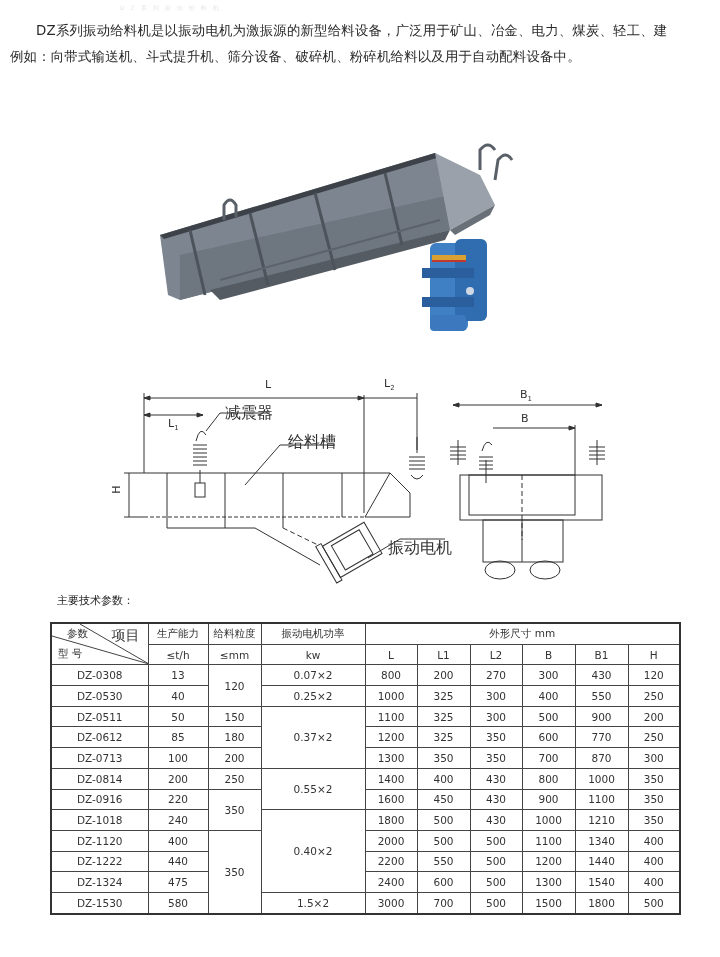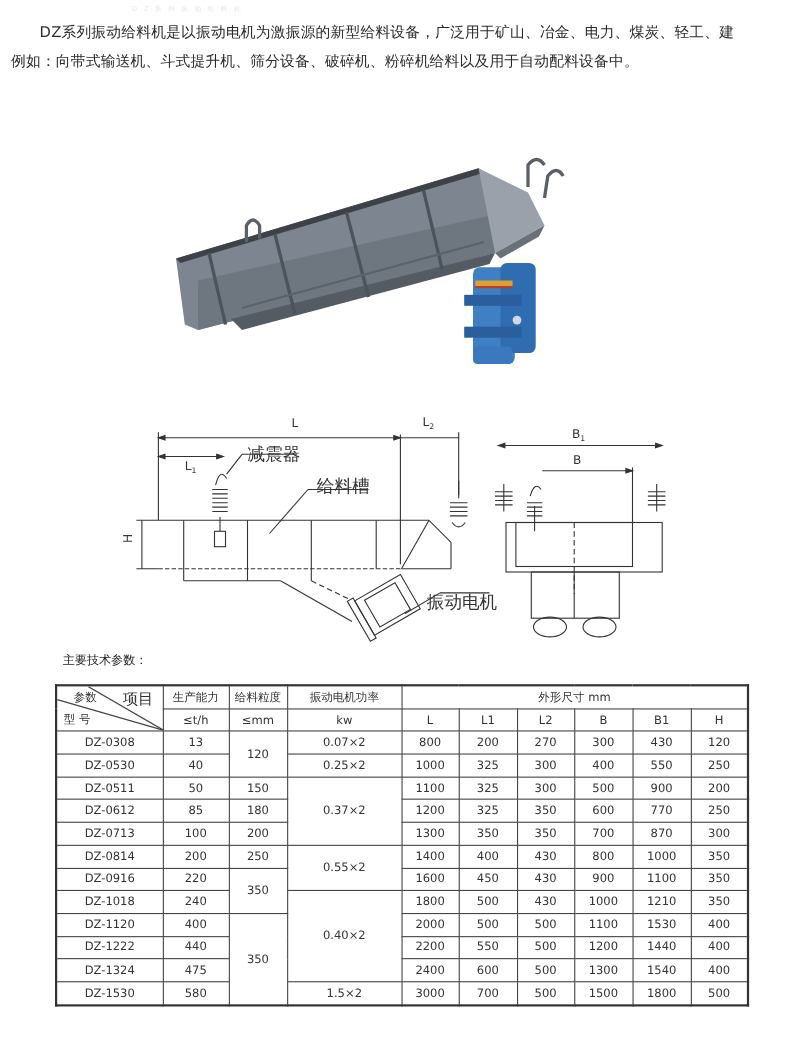--- a/index.html
+++ b/index.html
@@ -296,21 +296,21 @@
   </tr>
 
   <tr>
     <td>DZ-1120</td>
     <td>400</td>
     <td rowspan="4">350</td>
     <td>2000</td>
     <td>500</td>
     <td>500</td>
     <td>1100</td>
-    <td>1530</td>
+    <td>1340</td>
     <td>400</td>
   </tr>
 
   <tr>
     <td>DZ-1222</td>
     <td>440</td>
     <td>2200</td>
     <td>550</td>
     <td>500</td>
     <td>1200</td>

